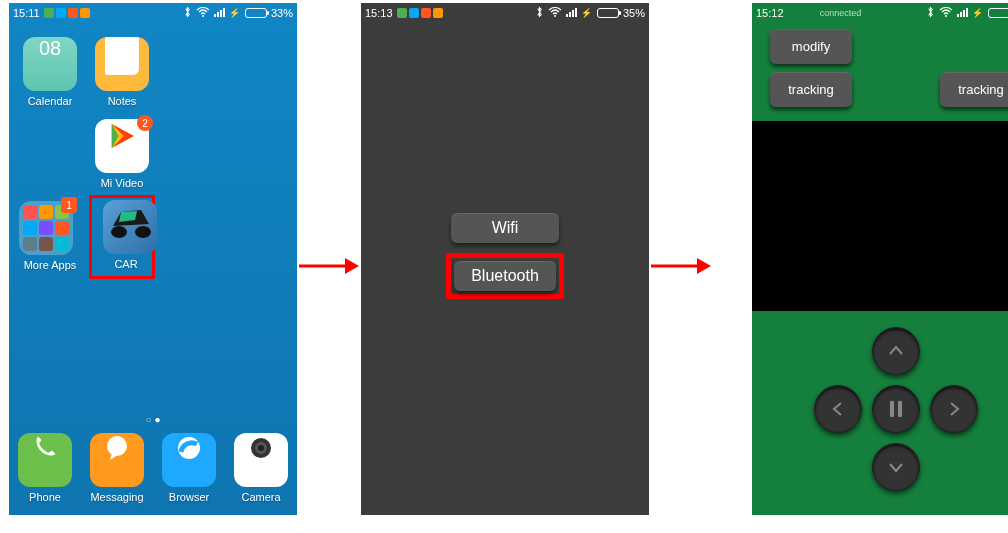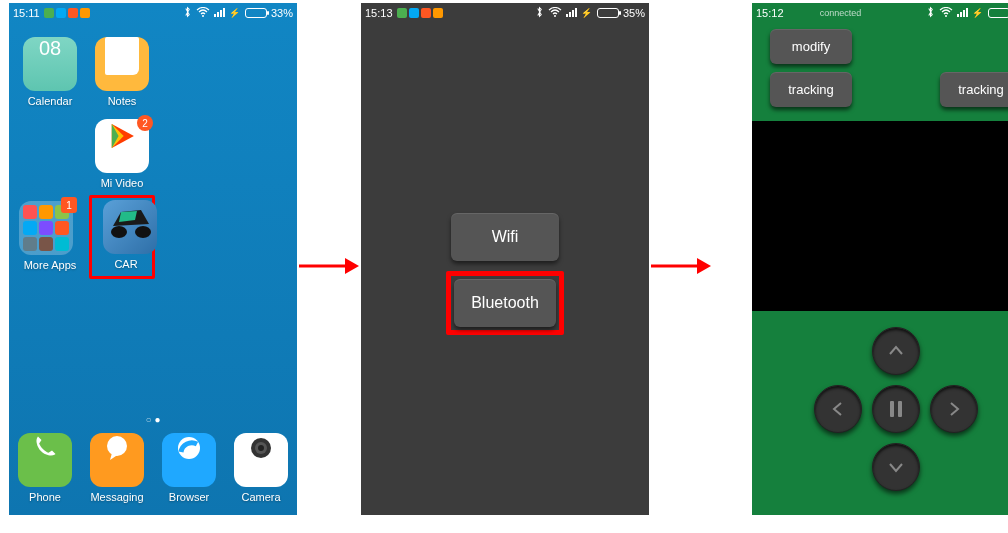--- a/index.html
+++ b/index.html
@@ -49,21 +49,21 @@
   .folder-grid span{border-radius:3px;}
 
   .red-box{border:3px solid #ff0000;}
 
   
   .dock{position:absolute;bottom:0;left:0;right:0;height:86px;display:flex;justify-content:space-around;align-items:flex-start;padding-top:4px;}
   .dots{position:absolute;left:0;right:0;bottom:90px;text-align:center;color:rgba(255,255,255,.6);font-size:10px;}
   .dots .on{color:#fff;}
 
   
-  .btn{ background:#555;color:#fff;border:none;border-radius:6px;font-size:16px;padding:15px 0;width:108px;display:block;margin:0 auto;box-shadow:inset 0 1px 0 rgba(255,255,255,.1),0 3px 4px rgba(0,0,0,.5);}
+  .btn{ background:#555;color:#fff;border:none;border-radius:6px;font-size:16px;padding:6px 0;width:108px;display:block;margin:0 auto;box-shadow:inset 0 1px 0 rgba(255,255,255,.1),0 3px 4px rgba(0,0,0,.5);}
   .center-wrap{position:absolute;top:210px;left:0;right:0;}
   .bt-red{border:5px solid #ff0000;padding:3px;width:118px;margin:10px auto 0;border-radius:2px;}
   .bt-red .btn{width:100%;margin:0;}
 
   
   .s3-top{padding:6px 10px;}
   .s3-row{display:flex;justify-content:space-between;margin-bottom:8px;gap:60px;padding:0 8px;}
   .s3-btn{background:#555;color:#fff;border:none;border-radius:6px;font-size:13px;padding:10px 0;width:82px;box-shadow:inset 0 1px 0 rgba(255,255,255,.1),0 3px 4px rgba(0,0,0,.6);}
   .s3-black{background:#000;height:190px;width:100%;}
   .dpad{position:relative;height:200px;}

